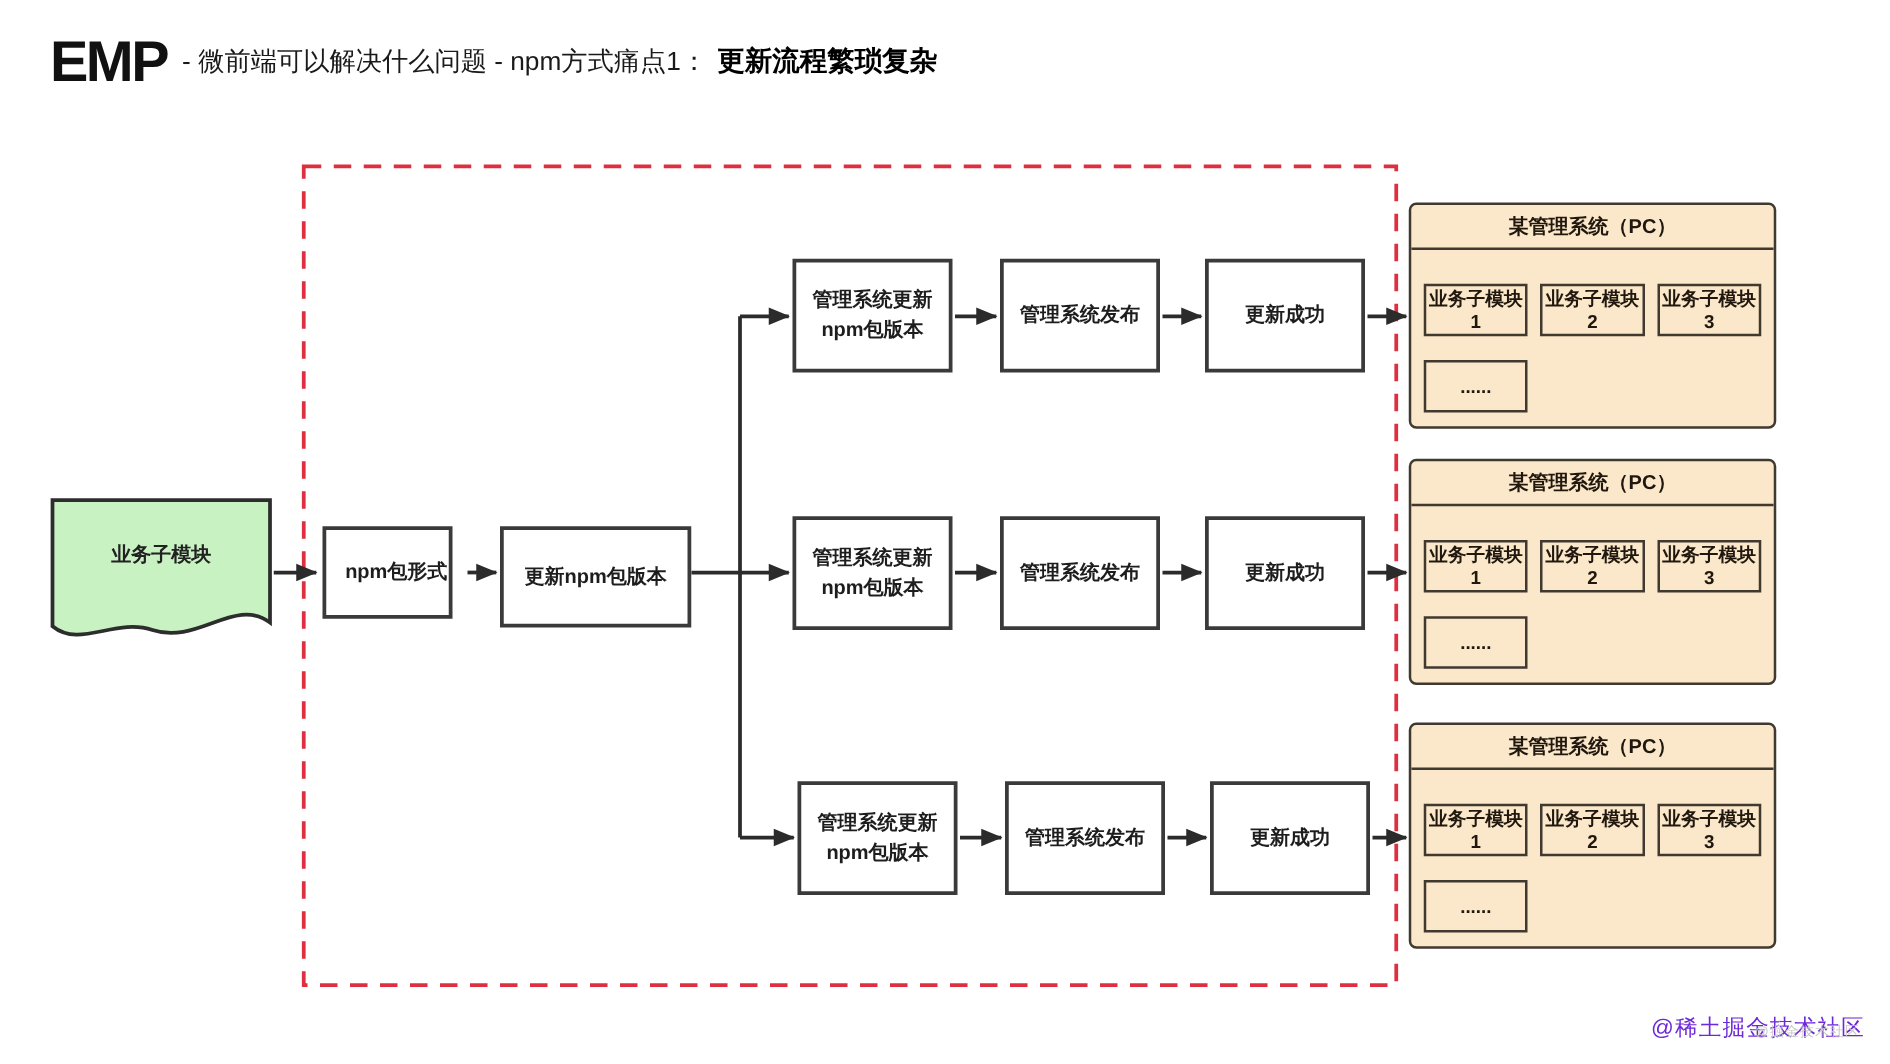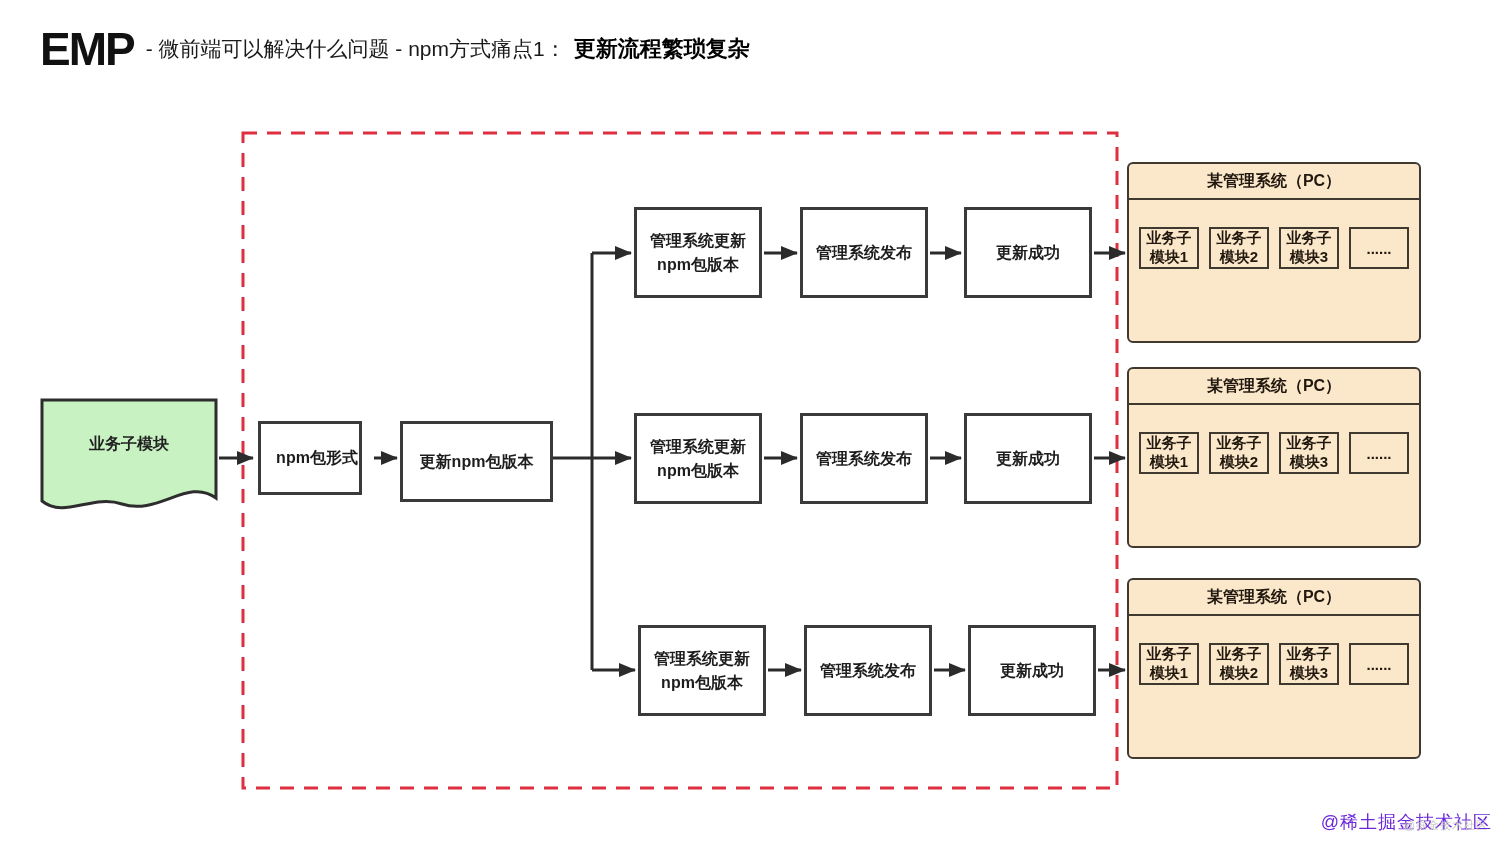--- a/index.html
+++ b/index.html
@@ -86,21 +86,21 @@
     border-bottom: 2px solid #40392f;
     display: flex;
     align-items: center;
     justify-content: center;
     font-size: 16px;
     font-weight: 700;
     color: #20180e;
   }
   .panel-body {
     display: grid;
-    grid-template-columns: 1fr 1fr 1fr 1fr;
+    grid-template-columns: 1fr 1fr 1fr;
     column-gap: 10px;
     row-gap: 19px;
     padding: 27px 10px 9px 10px;
   }
   .module {
     height: 42px;
     background: #fbe7c9;
     border: 2px solid #40392f;
     display: flex;
     align-items: center;

